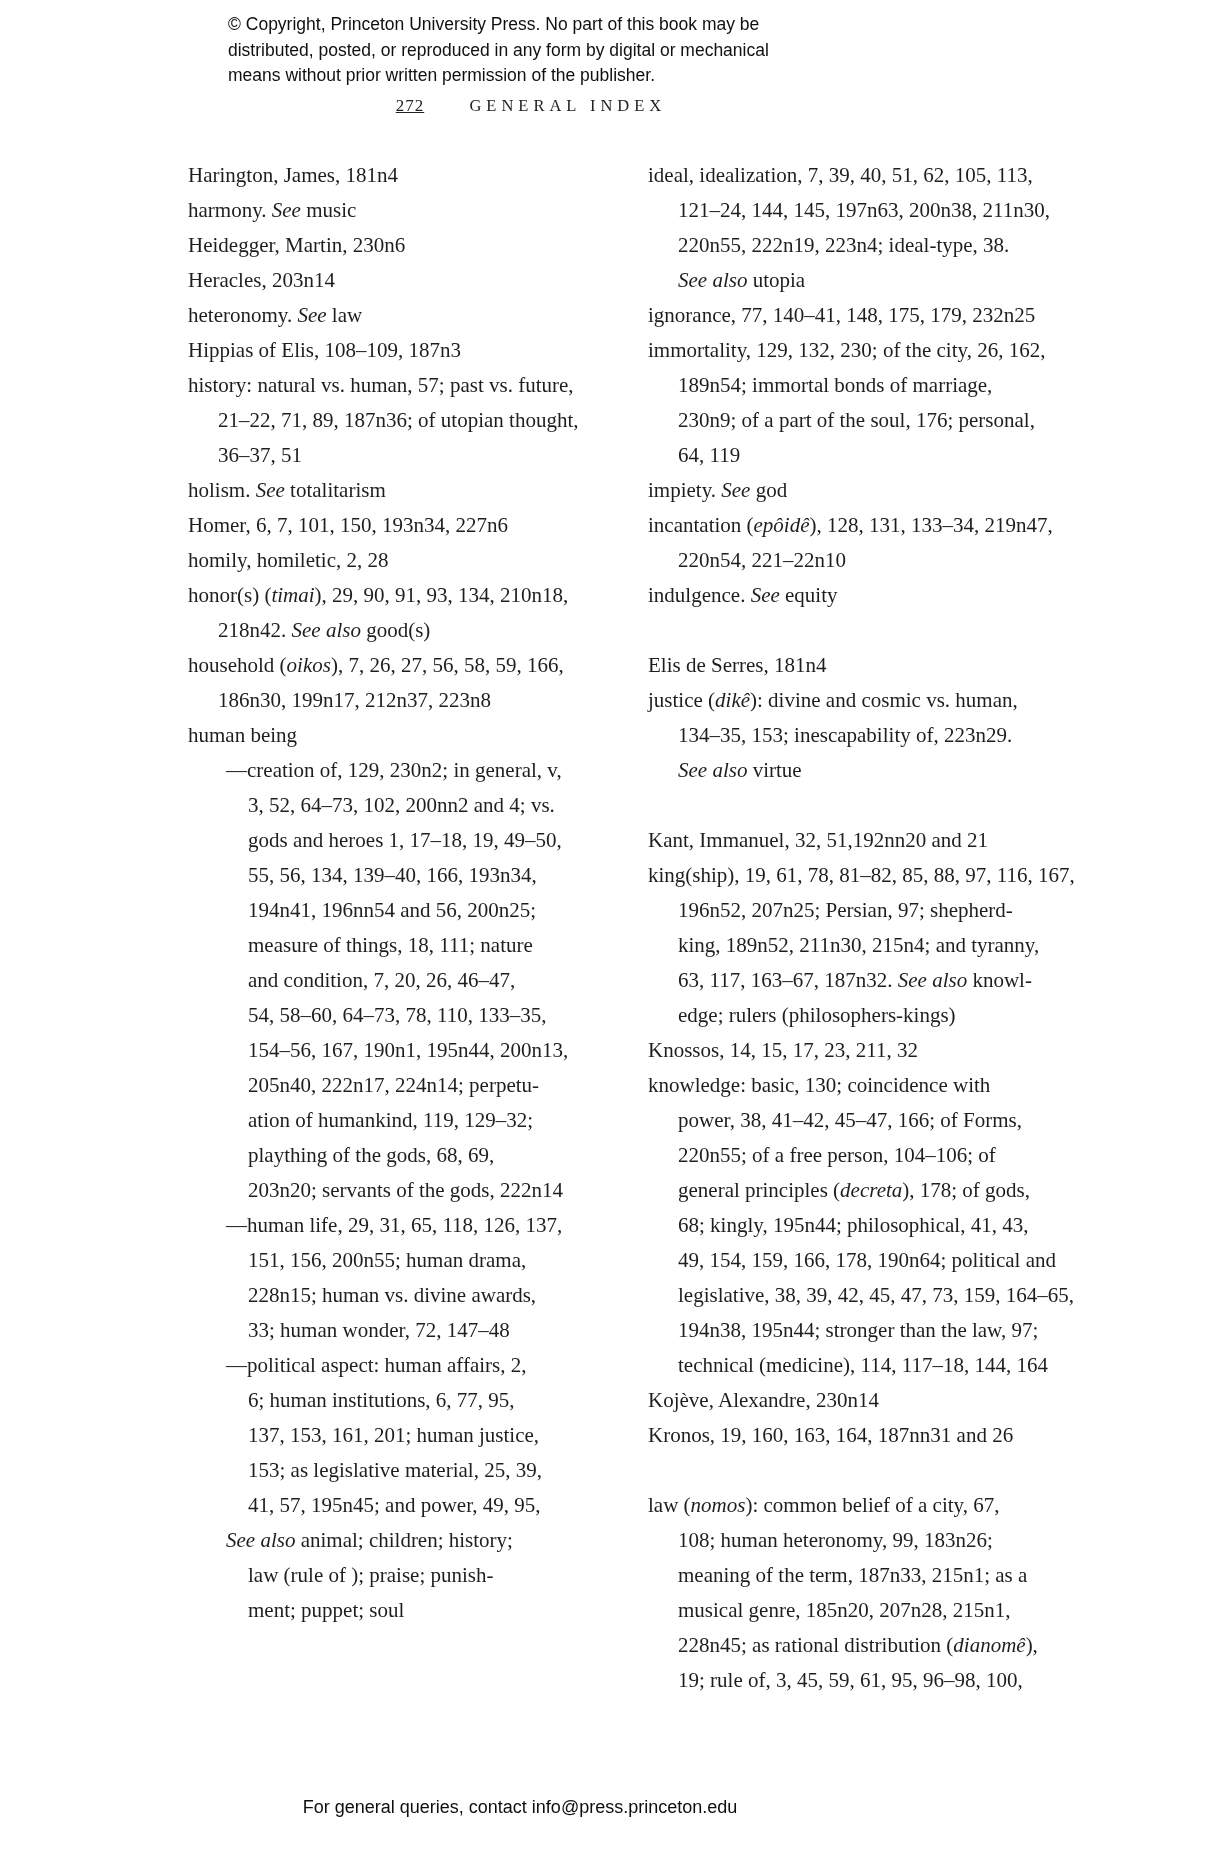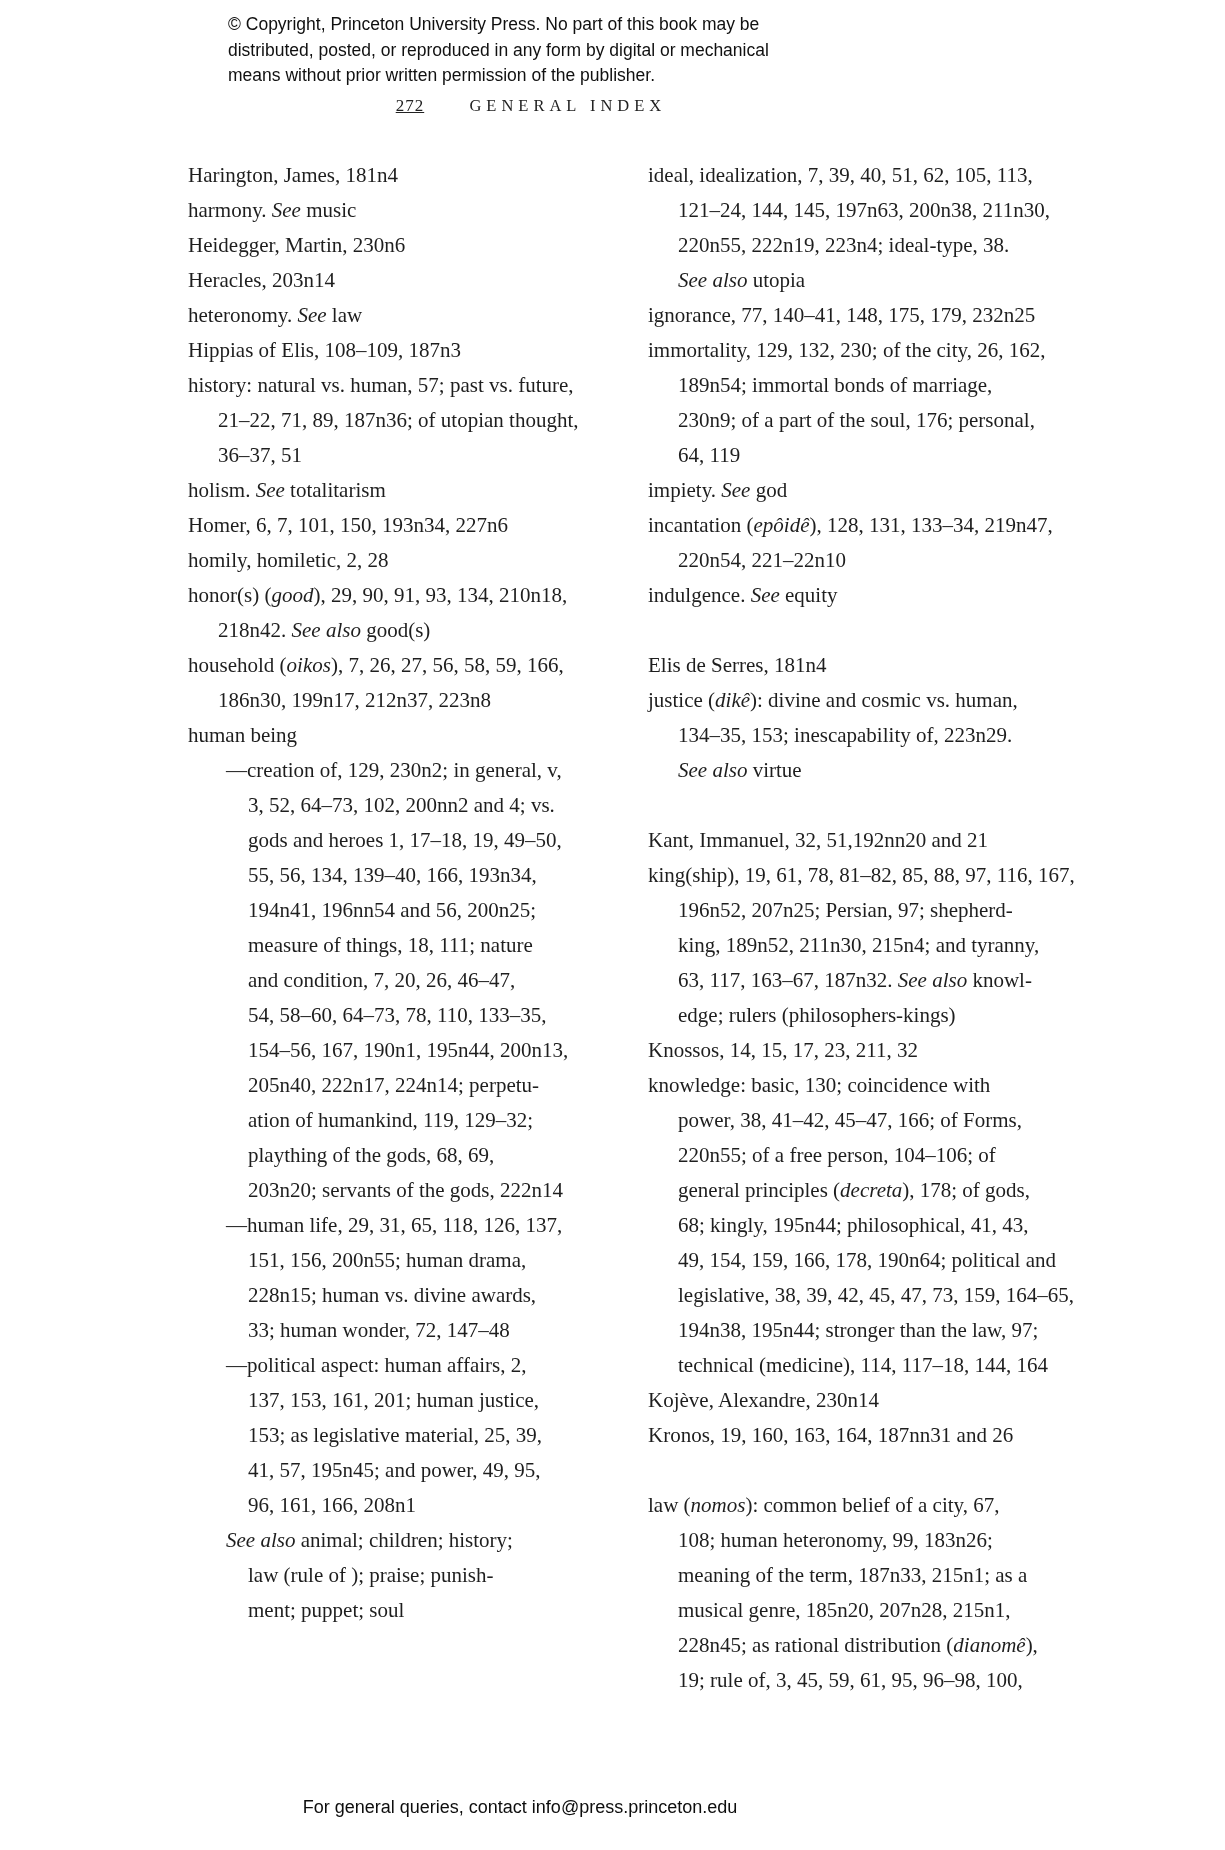--- a/index.html
+++ b/index.html
@@ -58,21 +58,21 @@
     <div class="line indent-0"><span>Heidegger, Martin, 230n6</span></div>
     <div class="line indent-0"><span>Heracles, 203n14</span></div>
     <div class="line indent-0"><span>heteronomy. </span><span class="it">See</span><span> law</span></div>
     <div class="line indent-0"><span>Hippias of Elis, 108–109, 187n3</span></div>
     <div class="line indent-0"><span>history: natural vs. human, 57; past vs. future,</span></div>
     <div class="line indent-1"><span>21–22, 71, 89, 187n36; of utopian thought,</span></div>
     <div class="line indent-1"><span>36–37, 51</span></div>
     <div class="line indent-0"><span>holism. </span><span class="it">See</span><span> totalitarism</span></div>
     <div class="line indent-0"><span>Homer, 6, 7, 101, 150, 193n34, 227n6</span></div>
     <div class="line indent-0"><span>homily, homiletic, 2, 28</span></div>
-    <div class="line indent-0"><span>honor(s) (</span><span class="it">good</span><span>), 29, 90, 91, 93, 134, 210n18,</span></div>
+    <div class="line indent-0"><span>honor(s) (</span><span class="it">timai</span><span>), 29, 90, 91, 93, 134, 210n18,</span></div>
     <div class="line indent-1"><span>218n42. </span><span class="it">See also</span><span> good(s)</span></div>
     <div class="line indent-0"><span>household (</span><span class="it">oikos</span><span>), 7, 26, 27, 56, 58, 59, 166,</span></div>
     <div class="line indent-1"><span>186n30, 199n17, 212n37, 223n8</span></div>
     <div class="line indent-0"><span>human being</span></div>
     <div class="line indent-2"><span>—creation of, 129, 230n2; in general, v,</span></div>
     <div class="line indent-3"><span>3, 52, 64–73, 102, 200nn2 and 4; vs.</span></div>
     <div class="line indent-3"><span>gods and heroes 1, 17–18, 19, 49–50,</span></div>
     <div class="line indent-3"><span>55, 56, 134, 139–40, 166, 193n34,</span></div>
     <div class="line indent-3"><span>194n41, 196nn54 and 56, 200n25;</span></div>
     <div class="line indent-3"><span>measure of things, 18, 111; nature</span></div>
@@ -81,24 +81,24 @@
     <div class="line indent-3"><span>154–56, 167, 190n1, 195n44, 200n13,</span></div>
     <div class="line indent-3"><span>205n40, 222n17, 224n14; perpetu-</span></div>
     <div class="line indent-3"><span>ation of humankind, 119, 129–32;</span></div>
     <div class="line indent-3"><span>plaything of the gods, 68, 69,</span></div>
     <div class="line indent-3"><span>203n20; servants of the gods, 222n14</span></div>
     <div class="line indent-2"><span>—human life, 29, 31, 65, 118, 126, 137,</span></div>
     <div class="line indent-3"><span>151, 156, 200n55; human drama,</span></div>
     <div class="line indent-3"><span>228n15; human vs. divine awards,</span></div>
     <div class="line indent-3"><span>33; human wonder, 72, 147–48</span></div>
     <div class="line indent-2"><span>—political aspect: human affairs, 2,</span></div>
+    <div class="line indent-3"><span>6; human institutions, 6, 77, 95,</span></div>
     <div class="line indent-3"><span>137, 153, 161, 201; human justice,</span></div>
     <div class="line indent-3"><span>153; as legislative material, 25, 39,</span></div>
     <div class="line indent-3"><span>41, 57, 195n45; and power, 49, 95,</span></div>
-    <div class="line indent-3"><span>96, 161, 166, 208n1</span></div>
     <div class="line indent-2"><span class="it">See also</span><span> animal; children; history;</span></div>
     <div class="line indent-3"><span>law (rule of ); praise; punish-</span></div>
     <div class="line indent-3"><span>ment; puppet; soul</span></div>
   </div>
 <div class="col col-right">
     <div class="line indent-0"><span>ideal, idealization, 7, 39, 40, 51, 62, 105, 113,</span></div>
     <div class="line indent-1"><span>121–24, 144, 145, 197n63, 200n38, 211n30,</span></div>
     <div class="line indent-1"><span>220n55, 222n19, 223n4; ideal-type, 38.</span></div>
     <div class="line indent-1"><span class="it">See also</span><span> utopia</span></div>
     <div class="line indent-0"><span>ignorance, 77, 140–41, 148, 175, 179, 232n25</span></div>

